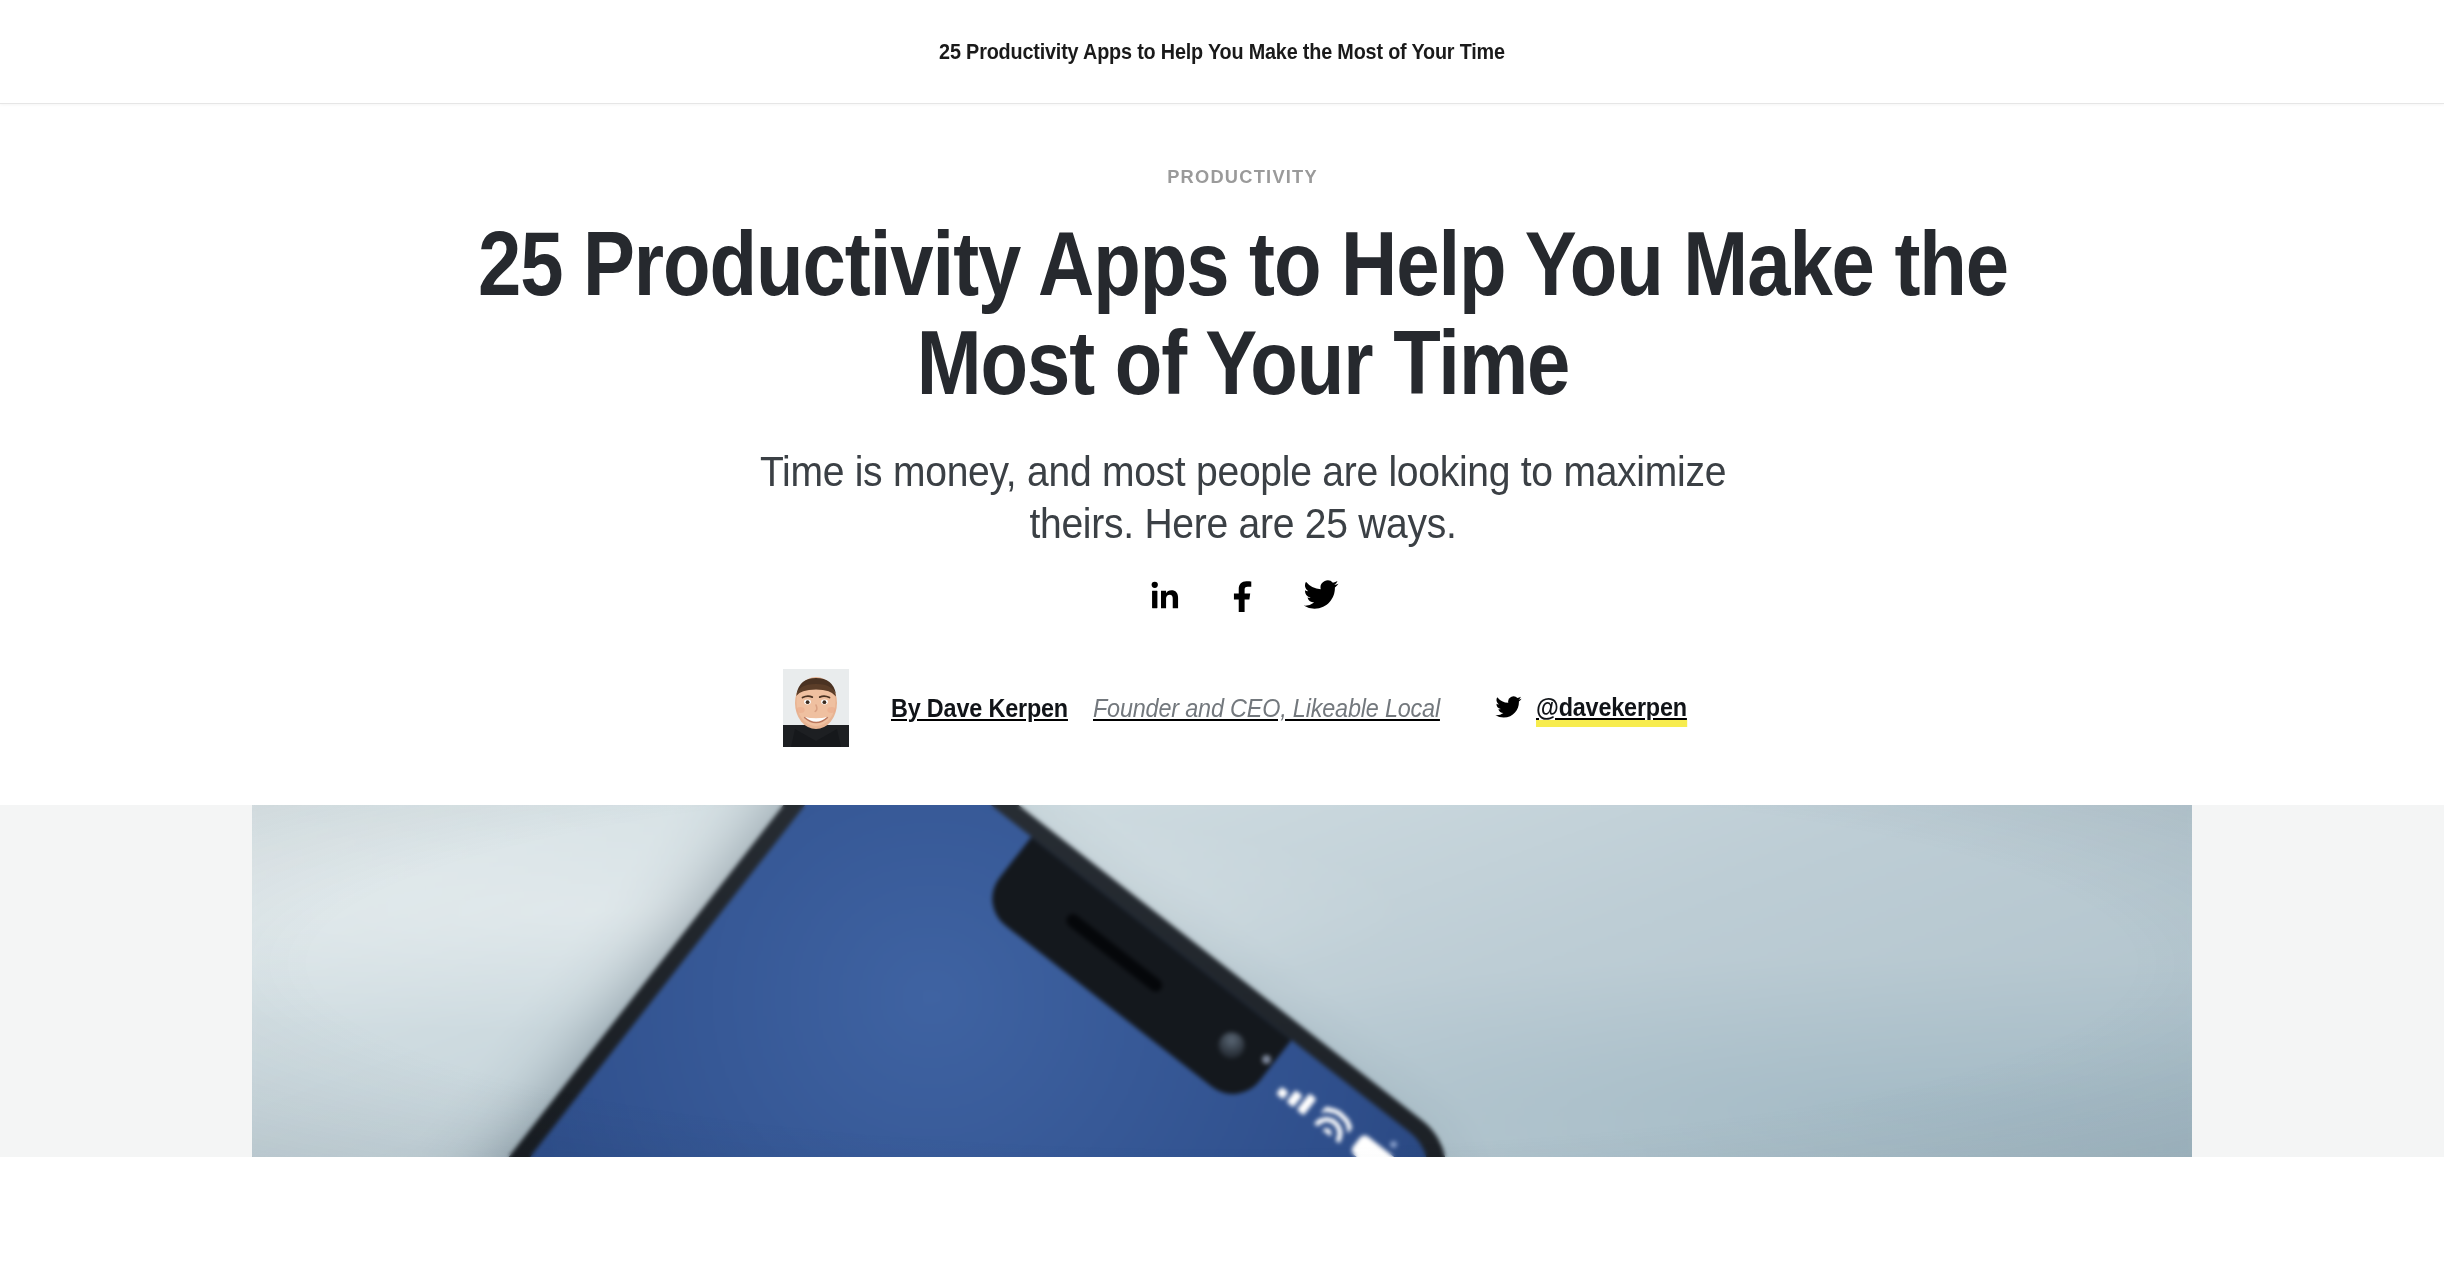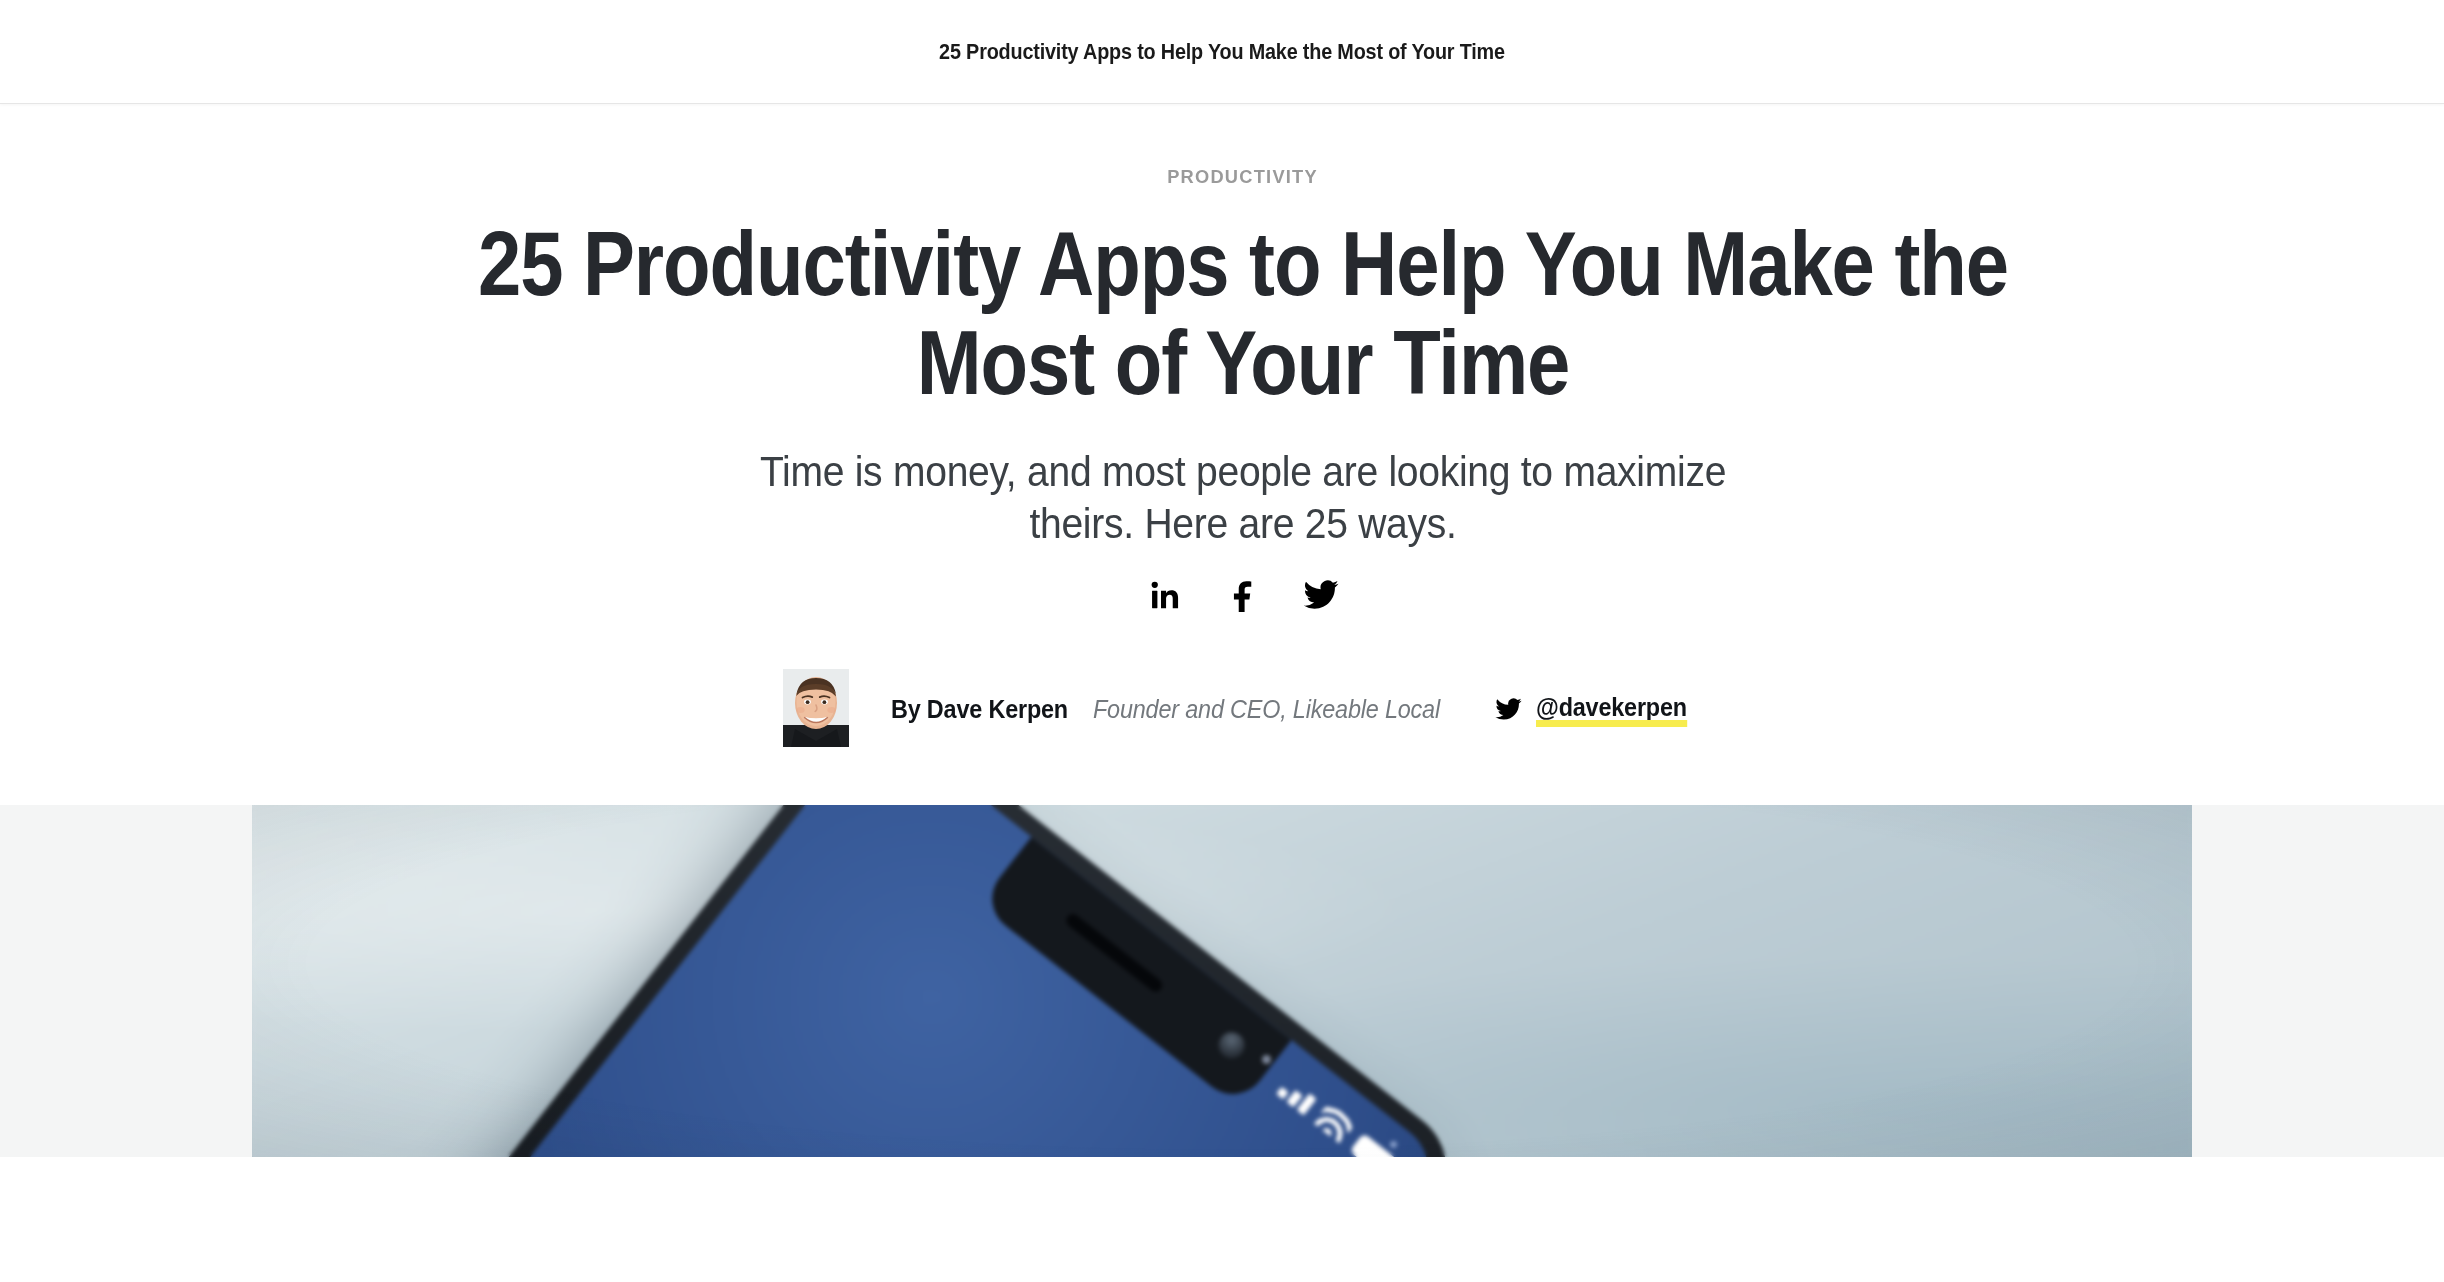--- a/index.html
+++ b/index.html
@@ -166,24 +166,25 @@
     overflow: hidden;
     flex: none;
     margin-right: 42px;
     background: #cfd4d8;
     position: relative;
   }
   .avatar svg { display:block; width:100%; height:100%; }
 
   .byline-text {
     display: flex;
-    align-items: flex-end;
+    align-items: center;
     font-size: 26px;
     white-space: nowrap;
     line-height: 1;
+    text-decoration: underline;
   }
 
   .by-author {
     font-weight: 700;
     color: #111418;
     letter-spacing: -0.2px;
     transform: scaleX(0.9);
     transform-origin: left center;
     cursor: pointer;
   }

